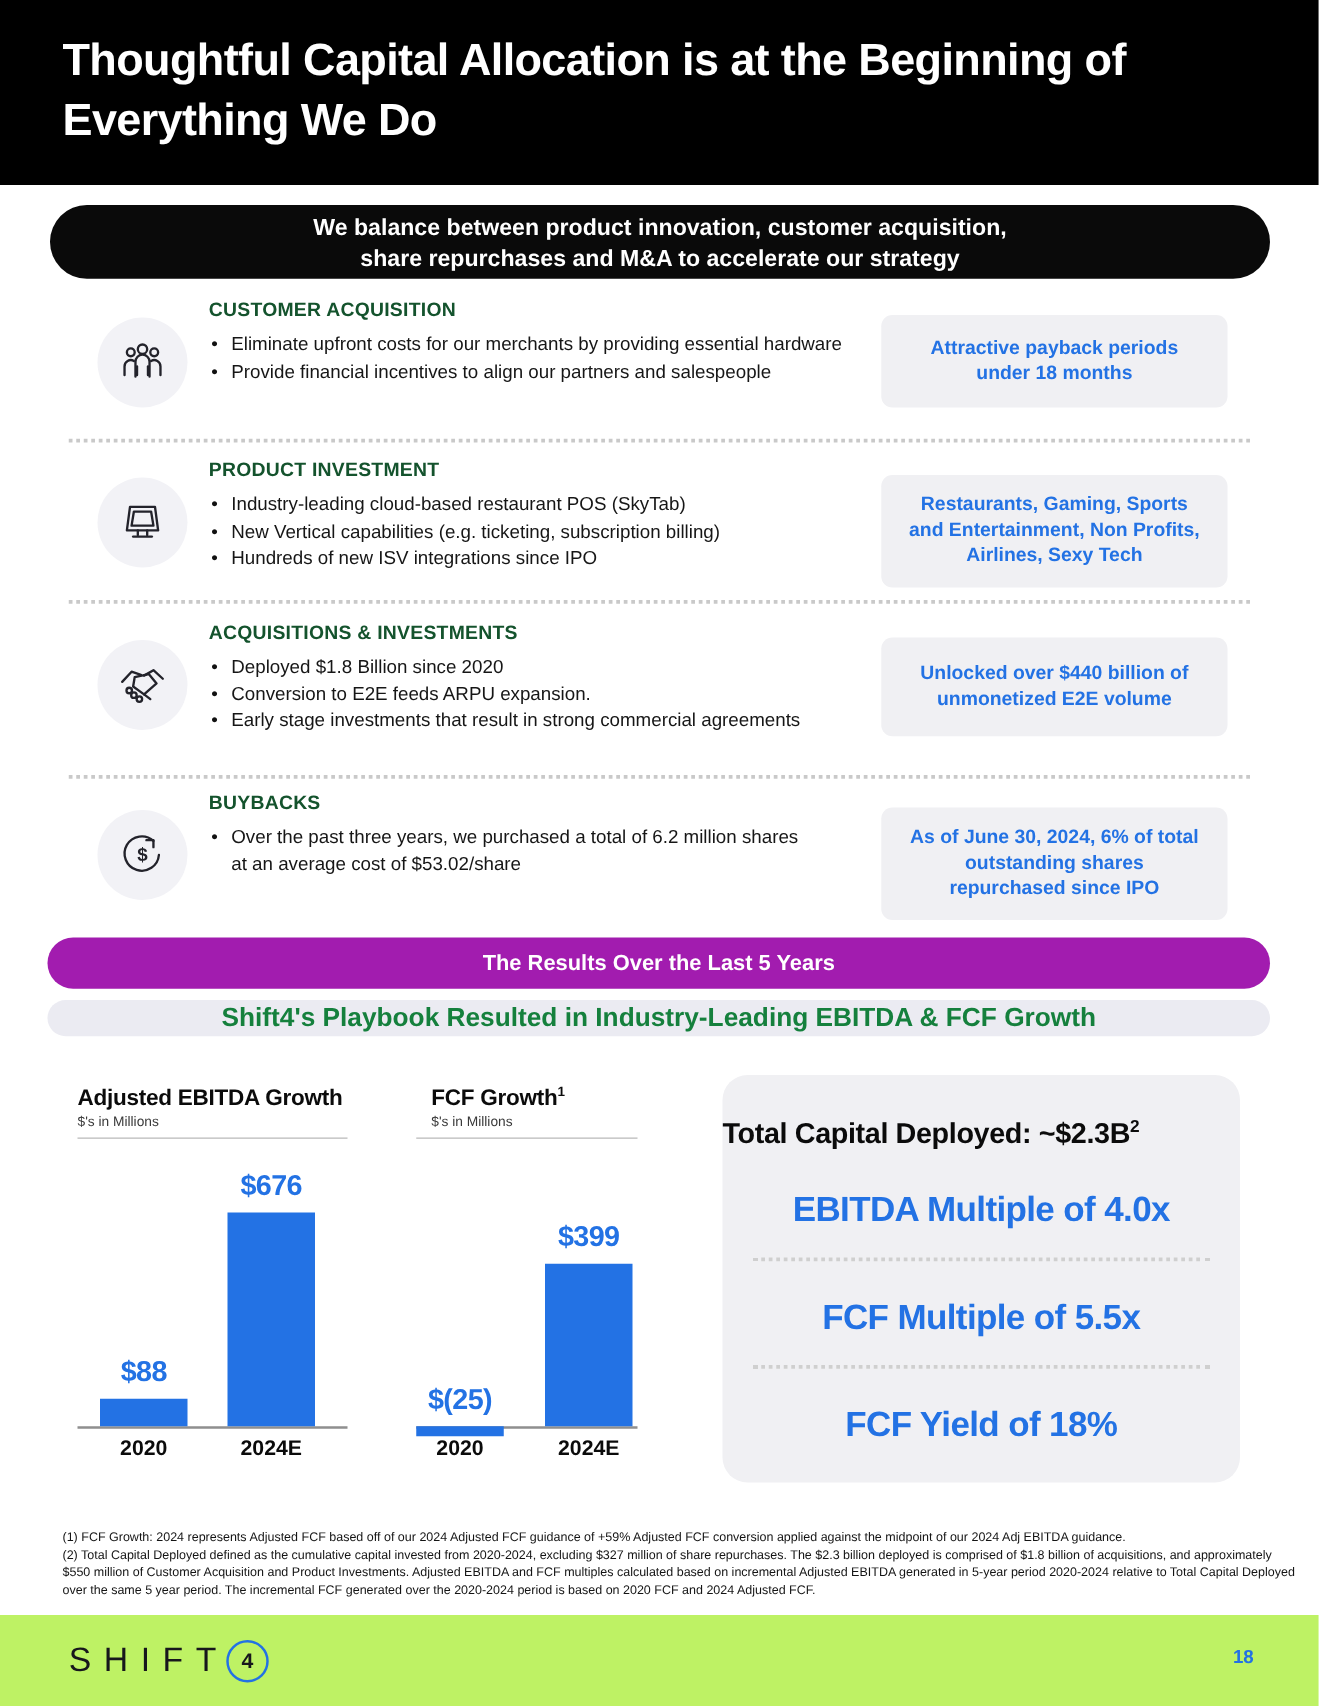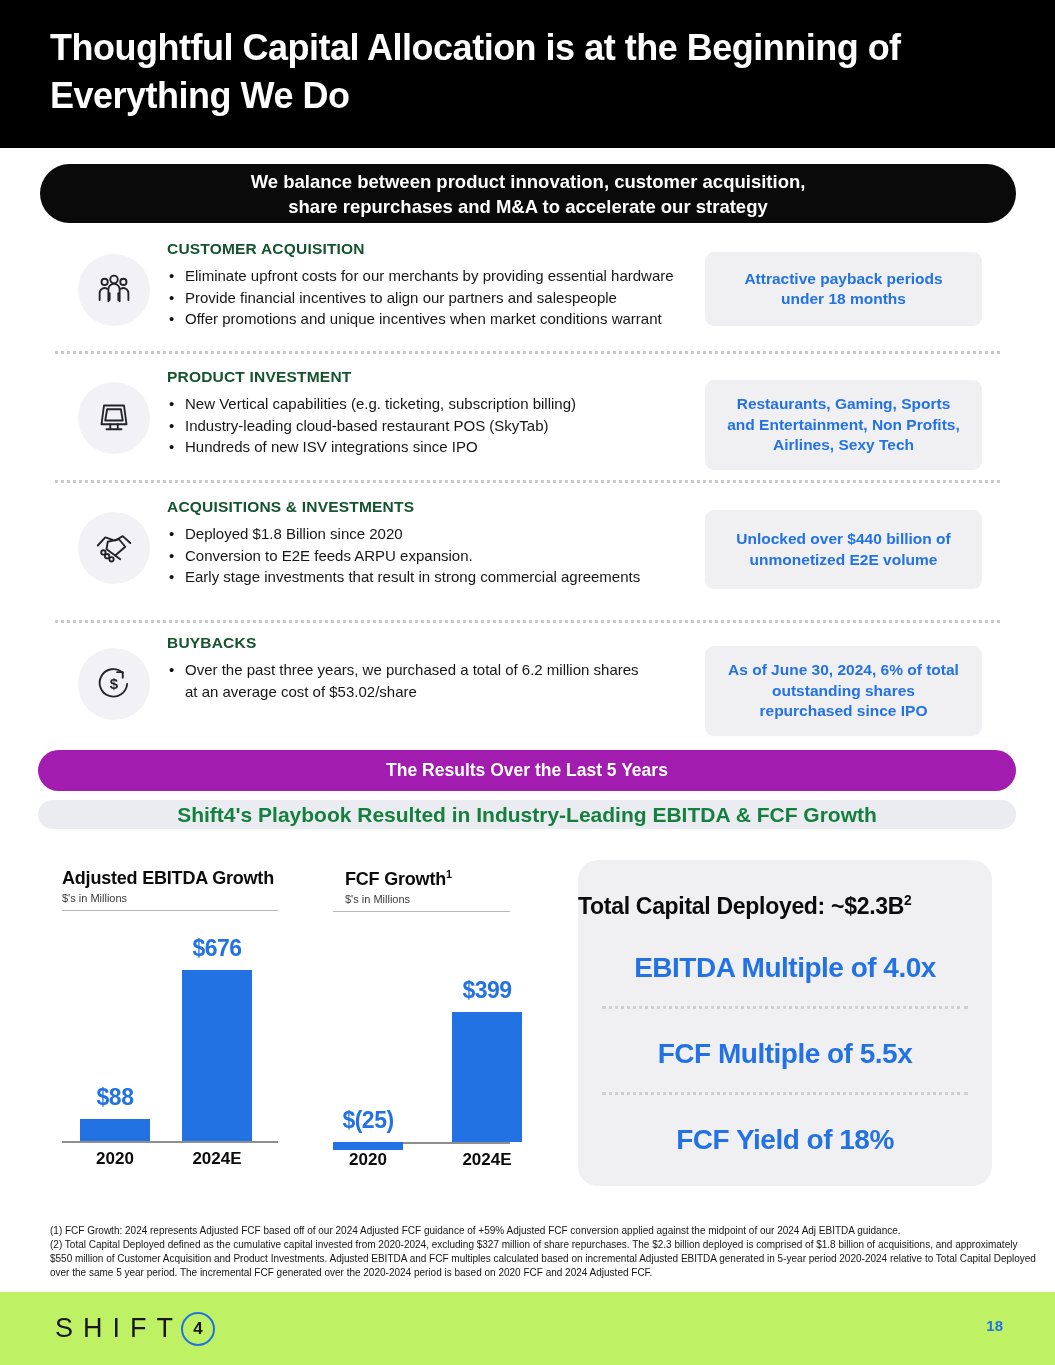--- a/index.html
+++ b/index.html
@@ -52,21 +52,21 @@
   .bar{position:absolute;bottom:0;left:0;width:100%;background:#2372e4;}
   .bar.neg{top:100%;bottom:auto;}
   .bar-label{position:absolute;left:-25px;width:120px;text-align:center;color:#2372e4;
              font-size:23px;font-weight:800;letter-spacing:-0.5px;}
   .cat-row{position:relative;height:30px;margin-top:6px;}
   .cat{position:absolute;width:70px;text-align:center;font-size:17px;font-weight:800;color:#0b0b0b;}
   #chart-ebitda{left:62px;width:216px;}
   #chart-fcf{left:333px;width:177px;}
   #chart-fcf .c-head{margin-left:12px;}
   .slot-a{left:18px;} .slot-b{left:120px;}
-  #chart-fcf .slot-a{left:0;} #chart-fcf .slot-b{left:119px;}
+  #chart-fcf .slot-a{left:0;} #chart-fcf .slot-b{left:103px;}
   sup{font-size:60%;}
 
   
   .summary-panel{left:578px;top:860px;width:414px;height:326px;background:#f0f0f3;border-radius:20px;}
   .sp-title{position:absolute;left:0;top:33px;width:100%;text-align:left;color:#0b0b0b;
             font-size:23px;font-weight:800;letter-spacing:-0.3px;}
   .sp-metric{position:absolute;left:0;width:100%;text-align:center;color:#2372e4;
              font-size:28px;font-weight:800;letter-spacing:-0.5px;}
   .sp-dot{position:absolute;left:24px;width:366px;height:0;border-top:3px dotted #cfcfcf;}
   #metric-0{top:92px;} #sp-dot-0{top:146px;} #metric-1{top:178px;} #sp-dot-1{top:232px;} #metric-2{top:264px;}
@@ -109,42 +109,41 @@
       <path d="M23 50 V31 a9 9 0 0 1 18 0 V50"></path>
       <path d="M39 48 V37"></path>
         <path d="M55 48 V37 a8 8 0 0 0 -12 -7"></path>
     </svg>
   </div>
   <div class="sec-content">
     <div class="sec-title">CUSTOMER ACQUISITION</div>
     <ul class="bullets">
       <li>Eliminate upfront costs for our merchants by providing essential hardware</li>
       <li>Provide financial incentives to align our partners and salespeople</li>
-      <li>Offer promotions and unique incentives when market conditions warrant</li>
     </ul>
   </div>
   <div class="callout" style="min-height:74px;">Attractive payback periods under 18 months</div>
 </div>
 <div class="abs dotted-sep" style="top:351px;"></div>
 
 <div class="abs section-row" style="top:368px;height:112px;">
   <div class="icon-circle">
     <svg viewBox="0 0 64 64">
       <path d="M16 12 H48 L52 42 H12 Z"></path>
       <path d="M21 18 H43 L46 36 H18 Z"></path>
       <path d="M26 42 V48"></path>
         <path d="M38 42 V48"></path>
         <path d="M20 50 H44"></path>
     </svg>
   </div>
   <div class="sec-content">
     <div class="sec-title">PRODUCT INVESTMENT</div>
     <ul class="bullets">
+      <li>Industry-leading cloud-based restaurant POS (SkyTab)</li>
       <li>New Vertical capabilities (e.g. ticketing, subscription billing)</li>
-      <li>Industry-leading cloud-based restaurant POS (SkyTab)</li>
       <li>Hundreds of new ISV integrations since IPO</li>
     </ul>
   </div>
   <div class="callout" style="min-height:79px;">Restaurants, Gaming, Sports and Entertainment, Non Profits, Airlines, Sexy Tech</div>
 </div>
 <div class="abs dotted-sep" style="top:480px;"></div>
 
 <div class="abs section-row" style="top:498px;height:116px;">
   <div class="icon-circle">
     <svg viewBox="0 0 64 64">

